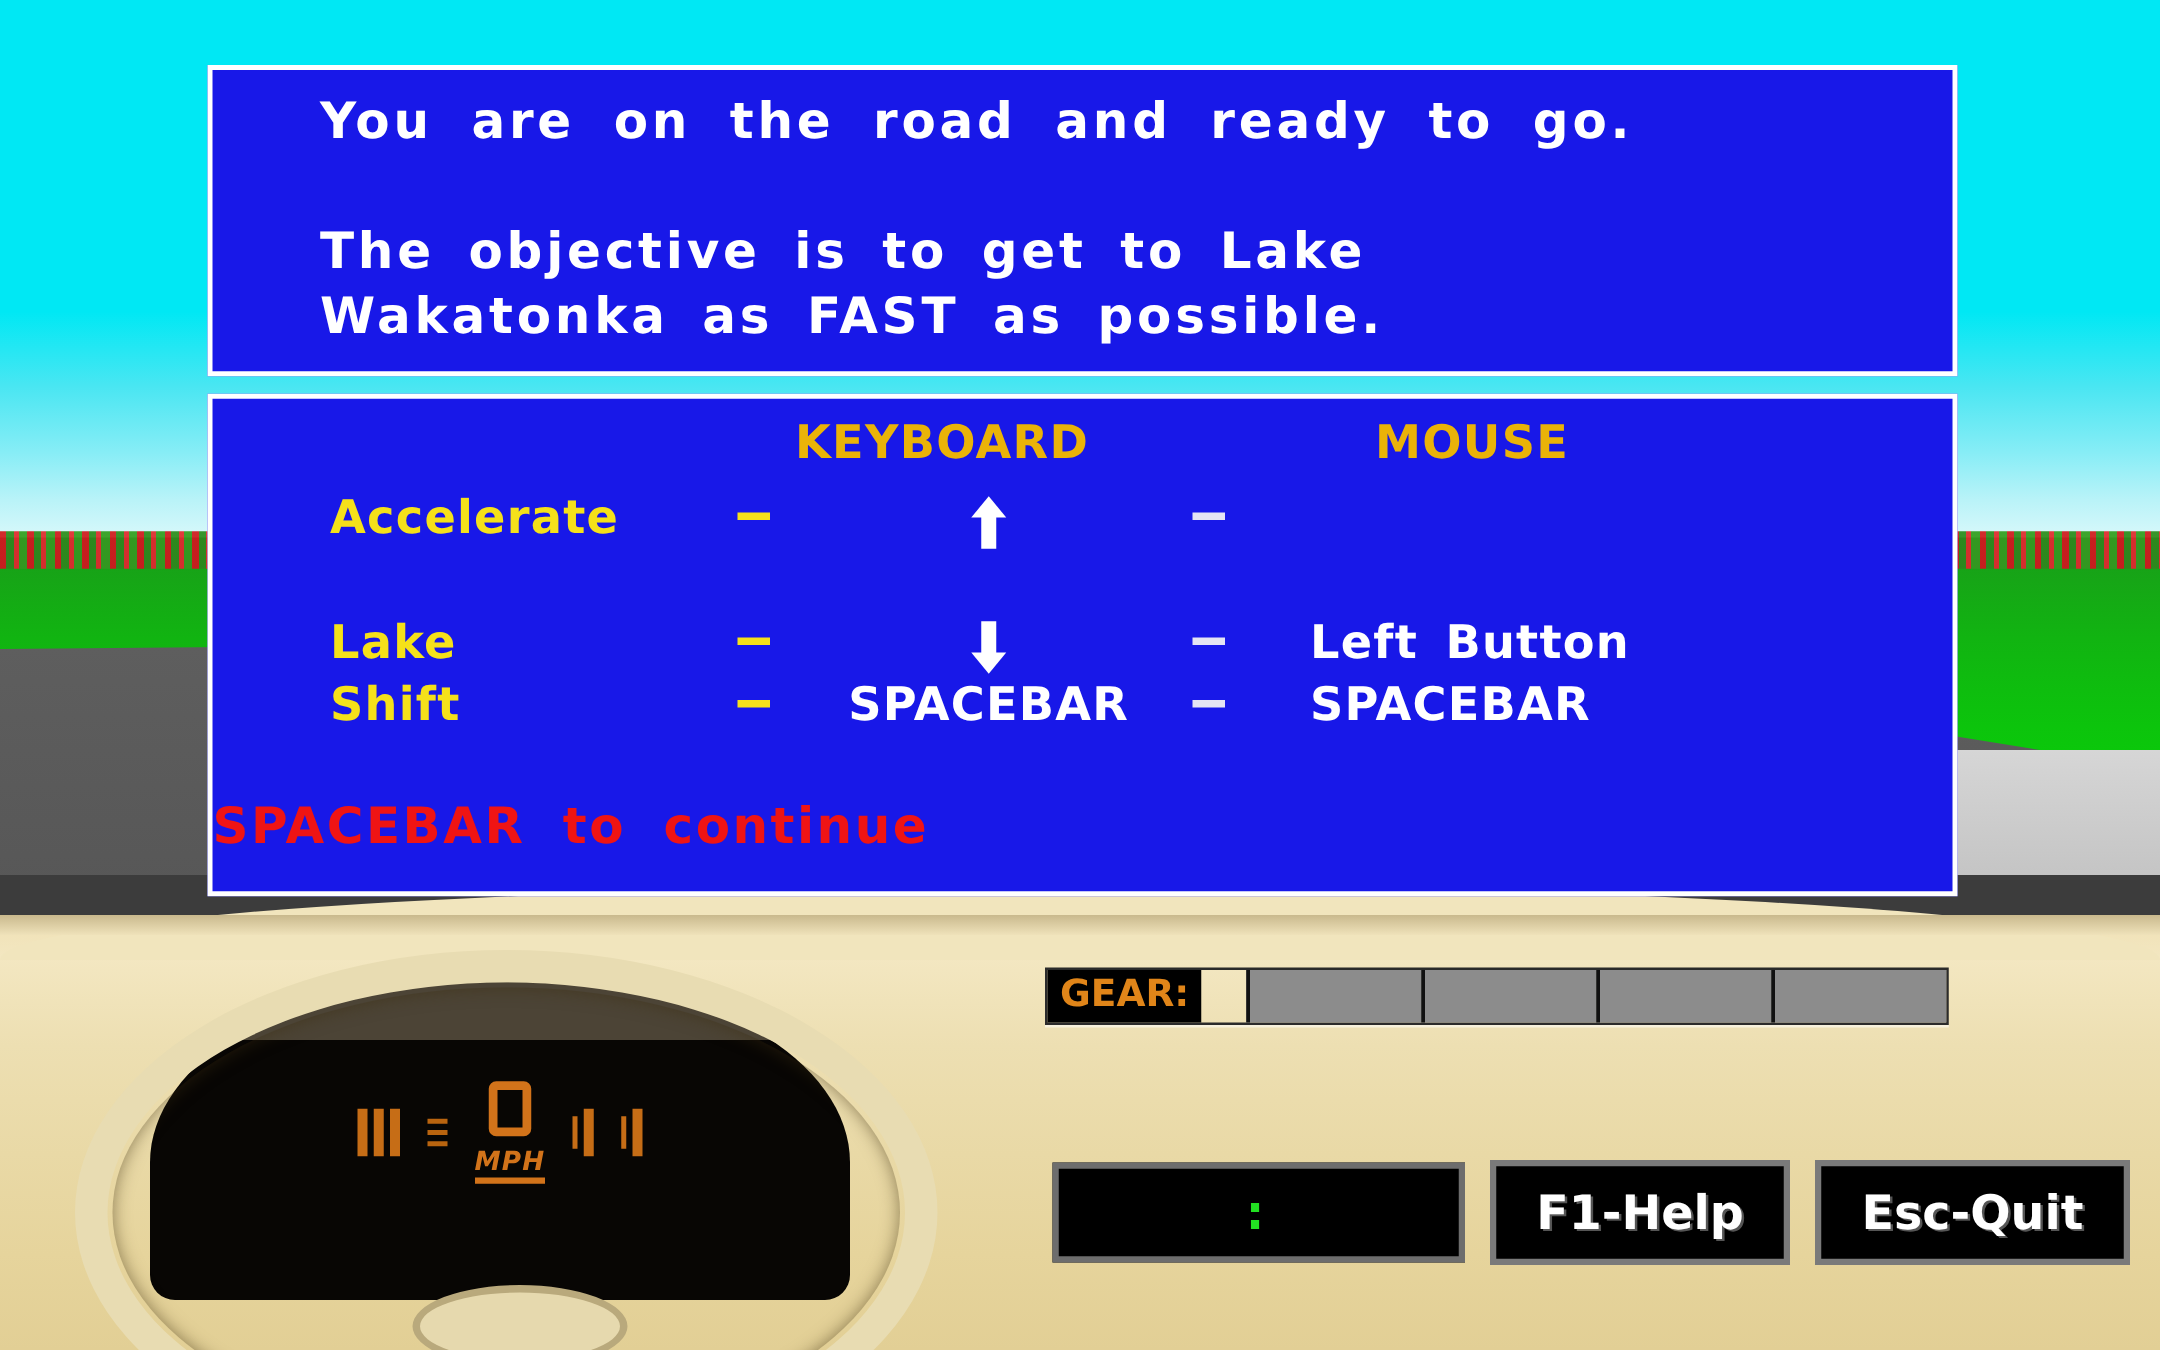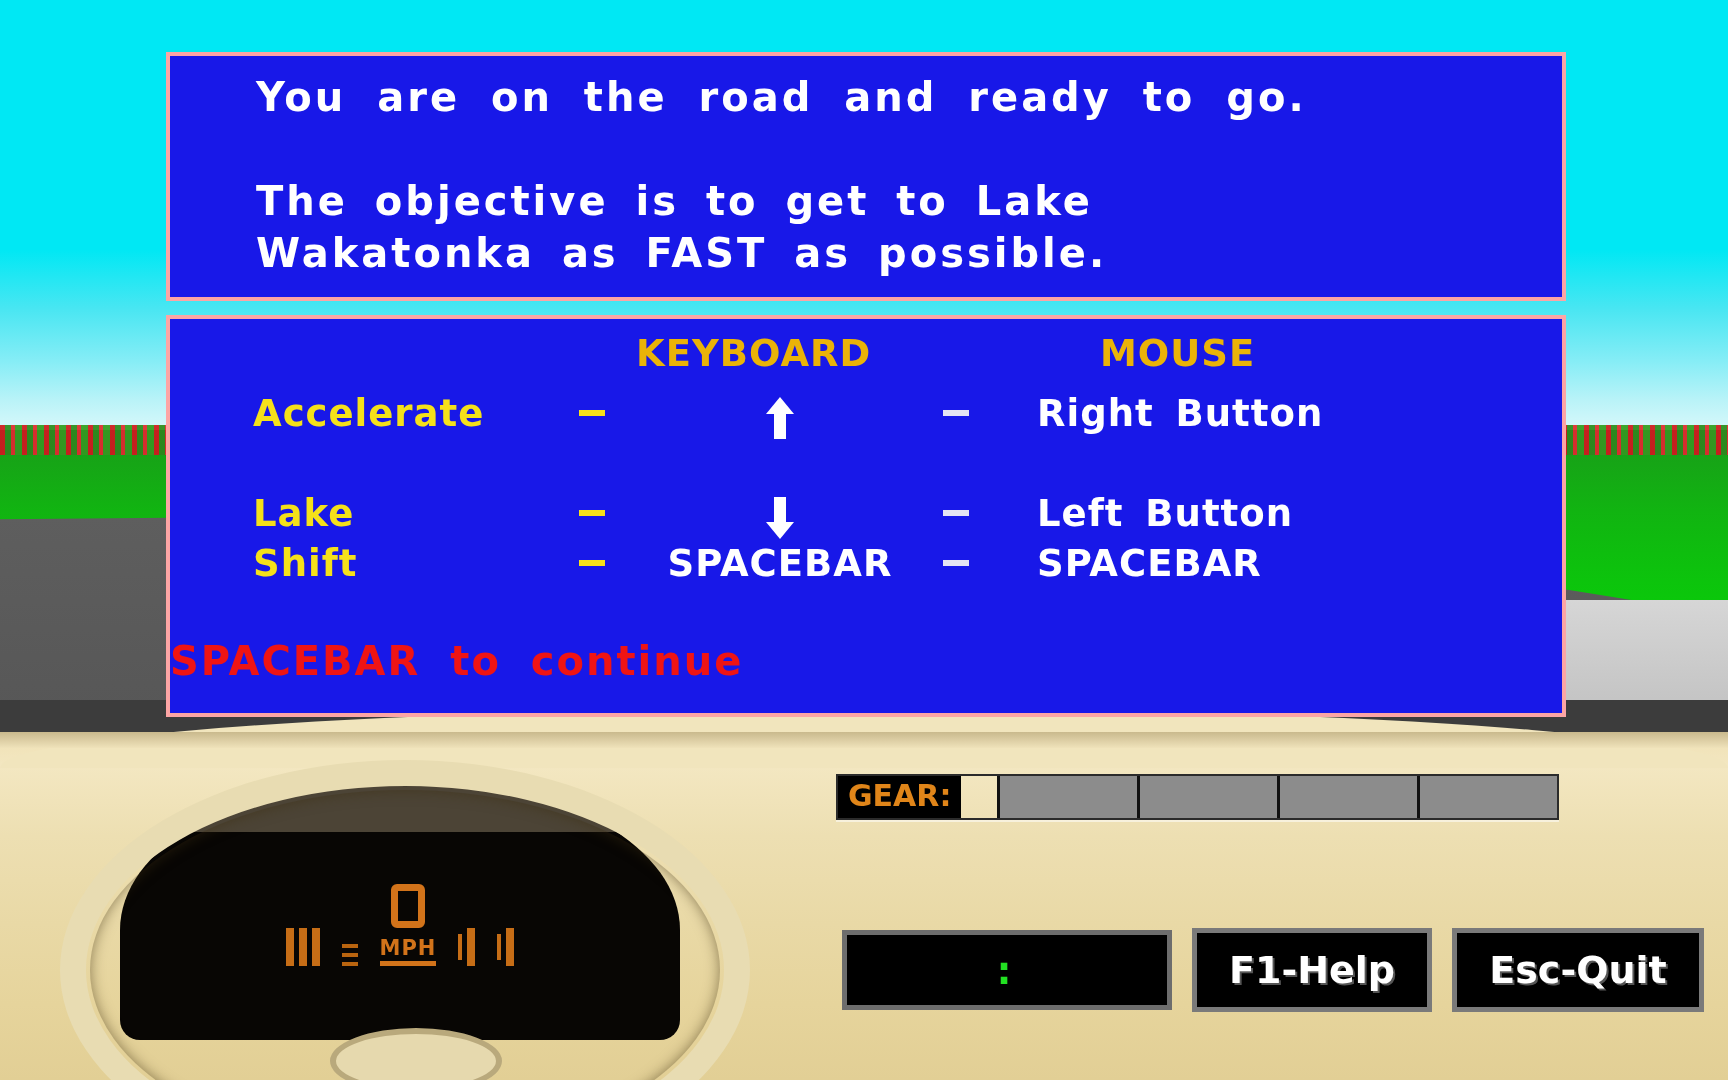--- a/index.html
+++ b/index.html
@@ -153,27 +153,28 @@
     left: 40px;
     top: 6px;
     width: 480px;
     height: 46px;
     background: #4c4436;
     border-radius: 240px 240px 0 0 / 46px 46px 0 0;
   }
   .gauge-row {
     position: absolute;
     left: 0;
-    top: 86px;
+    top: 76px;
     width: 100%;
     height: 100px;
     display: flex;
-    align-items: flex-end;
+    align-items: center;
     justify-content: center;
     gap: 22px;
+    font-style: italic;
   }
   .seg-bars {
     display: flex;
     align-items: center;
     gap: 5px;
   }
   .bar {
     width: 8px;
     background: #c66d16;
   }
@@ -330,21 +331,21 @@
     z-index: 30;
     text-shadow: 2px 2px 0 #555;
   }
   .btn-help { left: 1192px; width: 240px; }
   .btn-quit { left: 1452px; width: 252px; }
 
   
   .panel {
     position: absolute;
     background: #1818e8;
-    border: 4px solid #fca5a5;
+    border: 4px solid #ffffff;
     box-sizing: border-box;
     z-index: 40;
   }
   #panel-intro {
     left: 166px;
     top: 52px;
     width: 1400px;
     height: 249px;
   }
   #panel-controls {
@@ -390,21 +391,21 @@
     font-weight: bold;
     font-size: 37px;
     letter-spacing: 1px;
     line-height: 1;
   }
   #head-keyboard { left: 466px; top: 16px; }
   #head-mouse    { left: 930px; top: 16px; }
 
   .ctrl-row {
     position: absolute;
-    left: 5px;
+    left: 16px;
     width: 100%;
     height: 50px;
     padding-left: 36px;
   }
   .ctrl-label {
     position: absolute;
     left: 78px;
     color: #f5e11a;
     font-family: "DejaVu Sans", sans-serif;
     font-weight: bold;
@@ -627,21 +628,20 @@
     <div class="ctrl-head" id="head-keyboard">KEYBOARD</div>
     <div class="ctrl-head" id="head-mouse">MOUSE</div>
 
     <div class="ctrl-row" style="top:76px">
       <div class="ctrl-label">Accelerate</div>
       <div class="dash1"></div>
       <div class="arrows">
         <span class="arrow arrow-up"></span>
       </div>
       <div class="dash2"></div>
-      <div class="mouse-cell">Right Button</div>
     </div>
 
 
     <div class="ctrl-row" style="top:176px">
       <div class="ctrl-label">Lake</div>
       <div class="dash1"></div>
       <div class="arrows">
         <span class="arrow arrow-down"></span>
       </div>
       <div class="dash2"></div>

